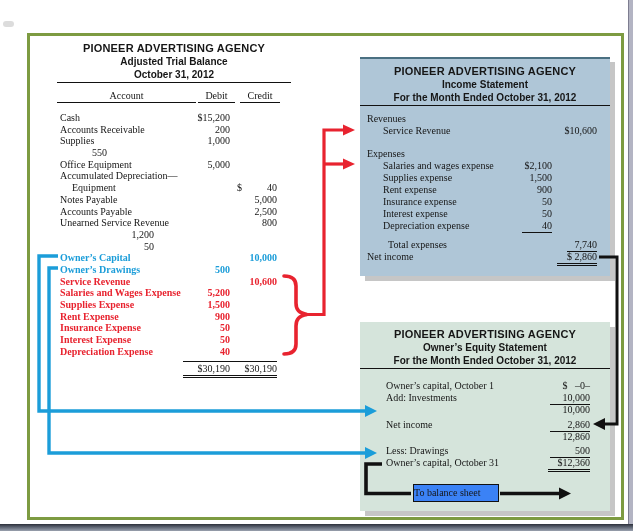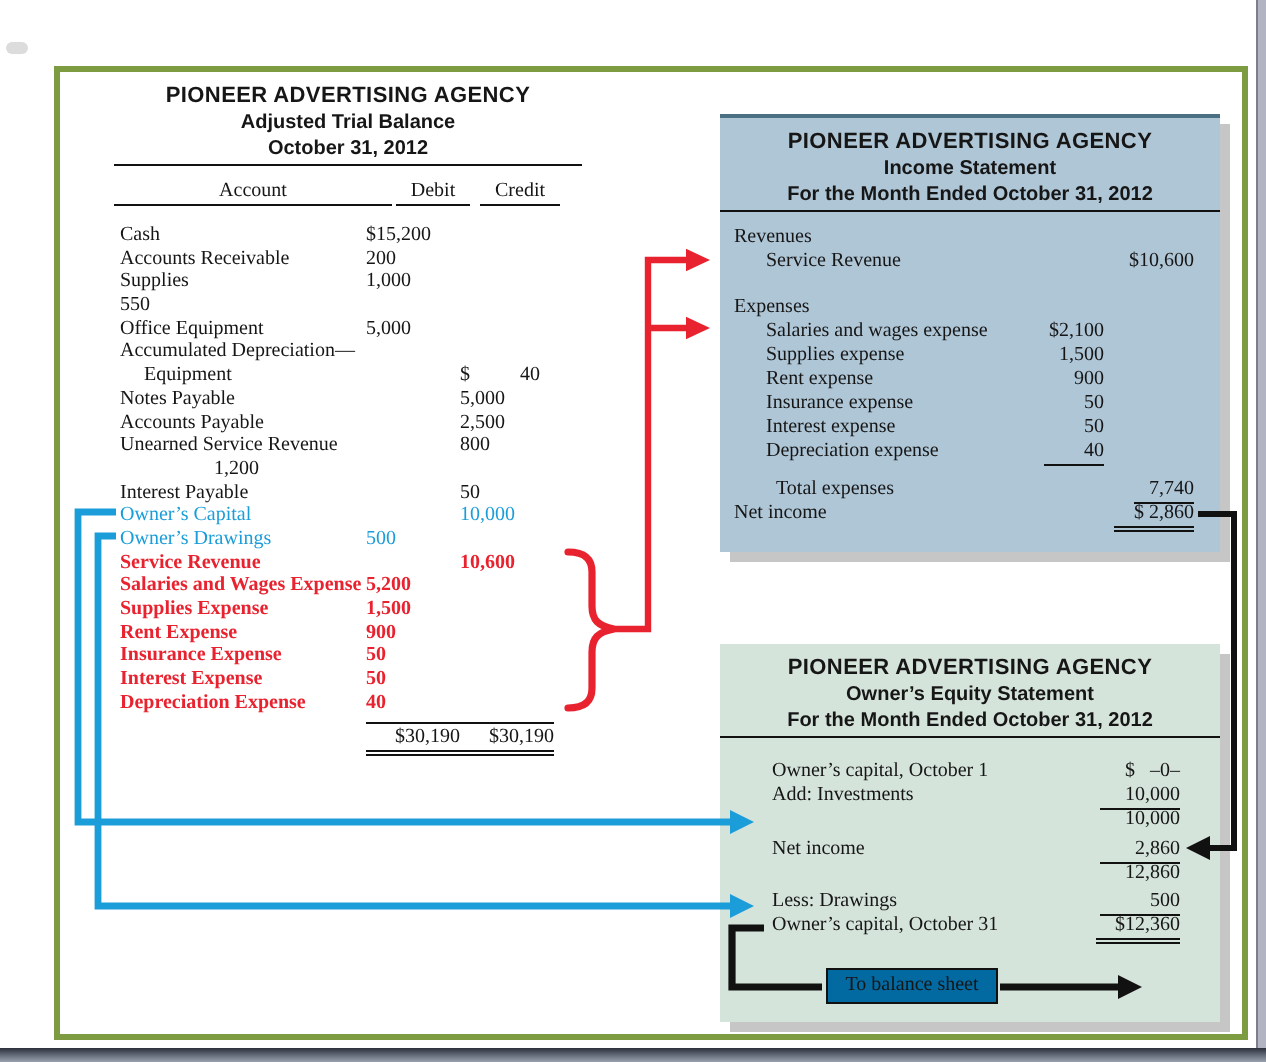--- a/index.html
+++ b/index.html
@@ -18,22 +18,22 @@
   .tb .t2,.tb .t3{font-size:10px}
   .tb-rule{border-bottom:1.6px solid #111;margin-top:1px}
   .tb-head{display:flex;margin-top:7px;font-weight:normal;font-size:10px;height:13px}
   .h-acc{width:139px;text-align:center;border-bottom:1.4px solid #111}
   .h-deb{width:37px;margin-left:2px;text-align:center;border-bottom:1.4px solid #111}
   .h-cre{width:40px;margin-left:5px;text-align:center;border-bottom:1.4px solid #111}
   .tb-rows{margin-top:9px;font-size:10px}
   .tbr{display:flex;height:11.7px;line-height:11.7px;padding:0 14px 0 3px}
   .tbl{flex:1;white-space:nowrap}
   .tbl.ind{padding-left:12px}
-  .tbd,.tbc{width:47px;white-space:pre}
-  .tbr.blue{color:#1b9dd9;font-weight:normal}
+  .tbd,.tbc{width:47px;text-align:right;white-space:pre}
+  .tbr.blue{color:#1b9dd9;font-weight:bold}
   .tbr.red{color:#e8232f;font-weight:bold}
   .tb-total{display:flex;padding:0 14px 0 3px;margin-top:4px;font-size:10px}
   .tb-total .sp{flex:1}
   .tot{width:47px;text-align:right;border-top:1.2px solid #111;border-bottom:3.5px double #111;line-height:13px;height:17px}
 
   
   .panel{position:absolute;left:360px;width:250px;box-shadow:5px 5px 0 #c6c6c6;font-size:10px}
   .panel.is{top:57px;height:219px;background:#afc6d7;border-top:2px solid #4a7082}
   .panel.oe{top:322px;height:189px;background:#d5e4db}
   .p-head{padding-top:6px;text-align:center;font-family:"Liberation Sans",sans-serif;font-weight:bold;line-height:13px}
@@ -46,21 +46,21 @@
   .lab0{padding-left:7px}.lab1{padding-left:23px}.lab2{padding-left:28px}
   .oe .lab{padding-left:26px}
   .a1{position:absolute;right:58px;top:0;white-space:pre}
   .a2{position:absolute;right:13px;top:0;white-space:pre}
   .oe .a2{right:20px}
   .u{display:inline-block;min-width:30px;text-align:right;border-bottom:1.1px solid #111}
   .oe .u{min-width:40px}
   .uu{display:inline-block;min-width:40px;text-align:right;border-bottom:3px double #111}
   .oe .uu{min-width:42px}
   .gap11{margin-top:11px}.gap7{margin-top:7px}.gap3{margin-top:3px}.gap2{margin-top:2px}
-  .bs-box{position:absolute;left:53px;top:162px;width:86px;height:18px;background:#0369a1;border:1.6px solid #111;text-align:center;line-height:15px;font-size:10px;z-index:3}
+  .bs-box{position:absolute;left:53px;top:162px;width:86px;height:18px;background:#3b82f6;border:1.6px solid #111;line-height:15px;font-size:10px;z-index:3}
   .overlay{position:absolute;left:0;top:0;width:633px;height:531px;pointer-events:none;z-index:2}
 </style>
 </head>
 <body>
 
 <div class="stage">
   <div class="frame"></div>
   <div class="smudge"></div>
 
   <div class="tb">
@@ -121,21 +121,20 @@
       <div class="tbr">
           <span class="tbl">Unearned Service Revenue</span>
           <span class="tbd"></span>
           <span class="tbc">800</span>
         </div>
       <div class="tbr">
           <span class="tbd"></span>
           <span class="tbc">1,200</span>
         </div>
       <div class="tbr">
-          <span class="tbl">Interest Payable</span>
           <span class="tbd"></span>
           <span class="tbc">50</span>
         </div>
       <div class="tbr blue">
           <span class="tbl">Owner’s Capital</span>
           <span class="tbd"></span>
           <span class="tbc">10,000</span>
         </div>
       <div class="tbr blue">
           <span class="tbl">Owner’s Drawings</span>

